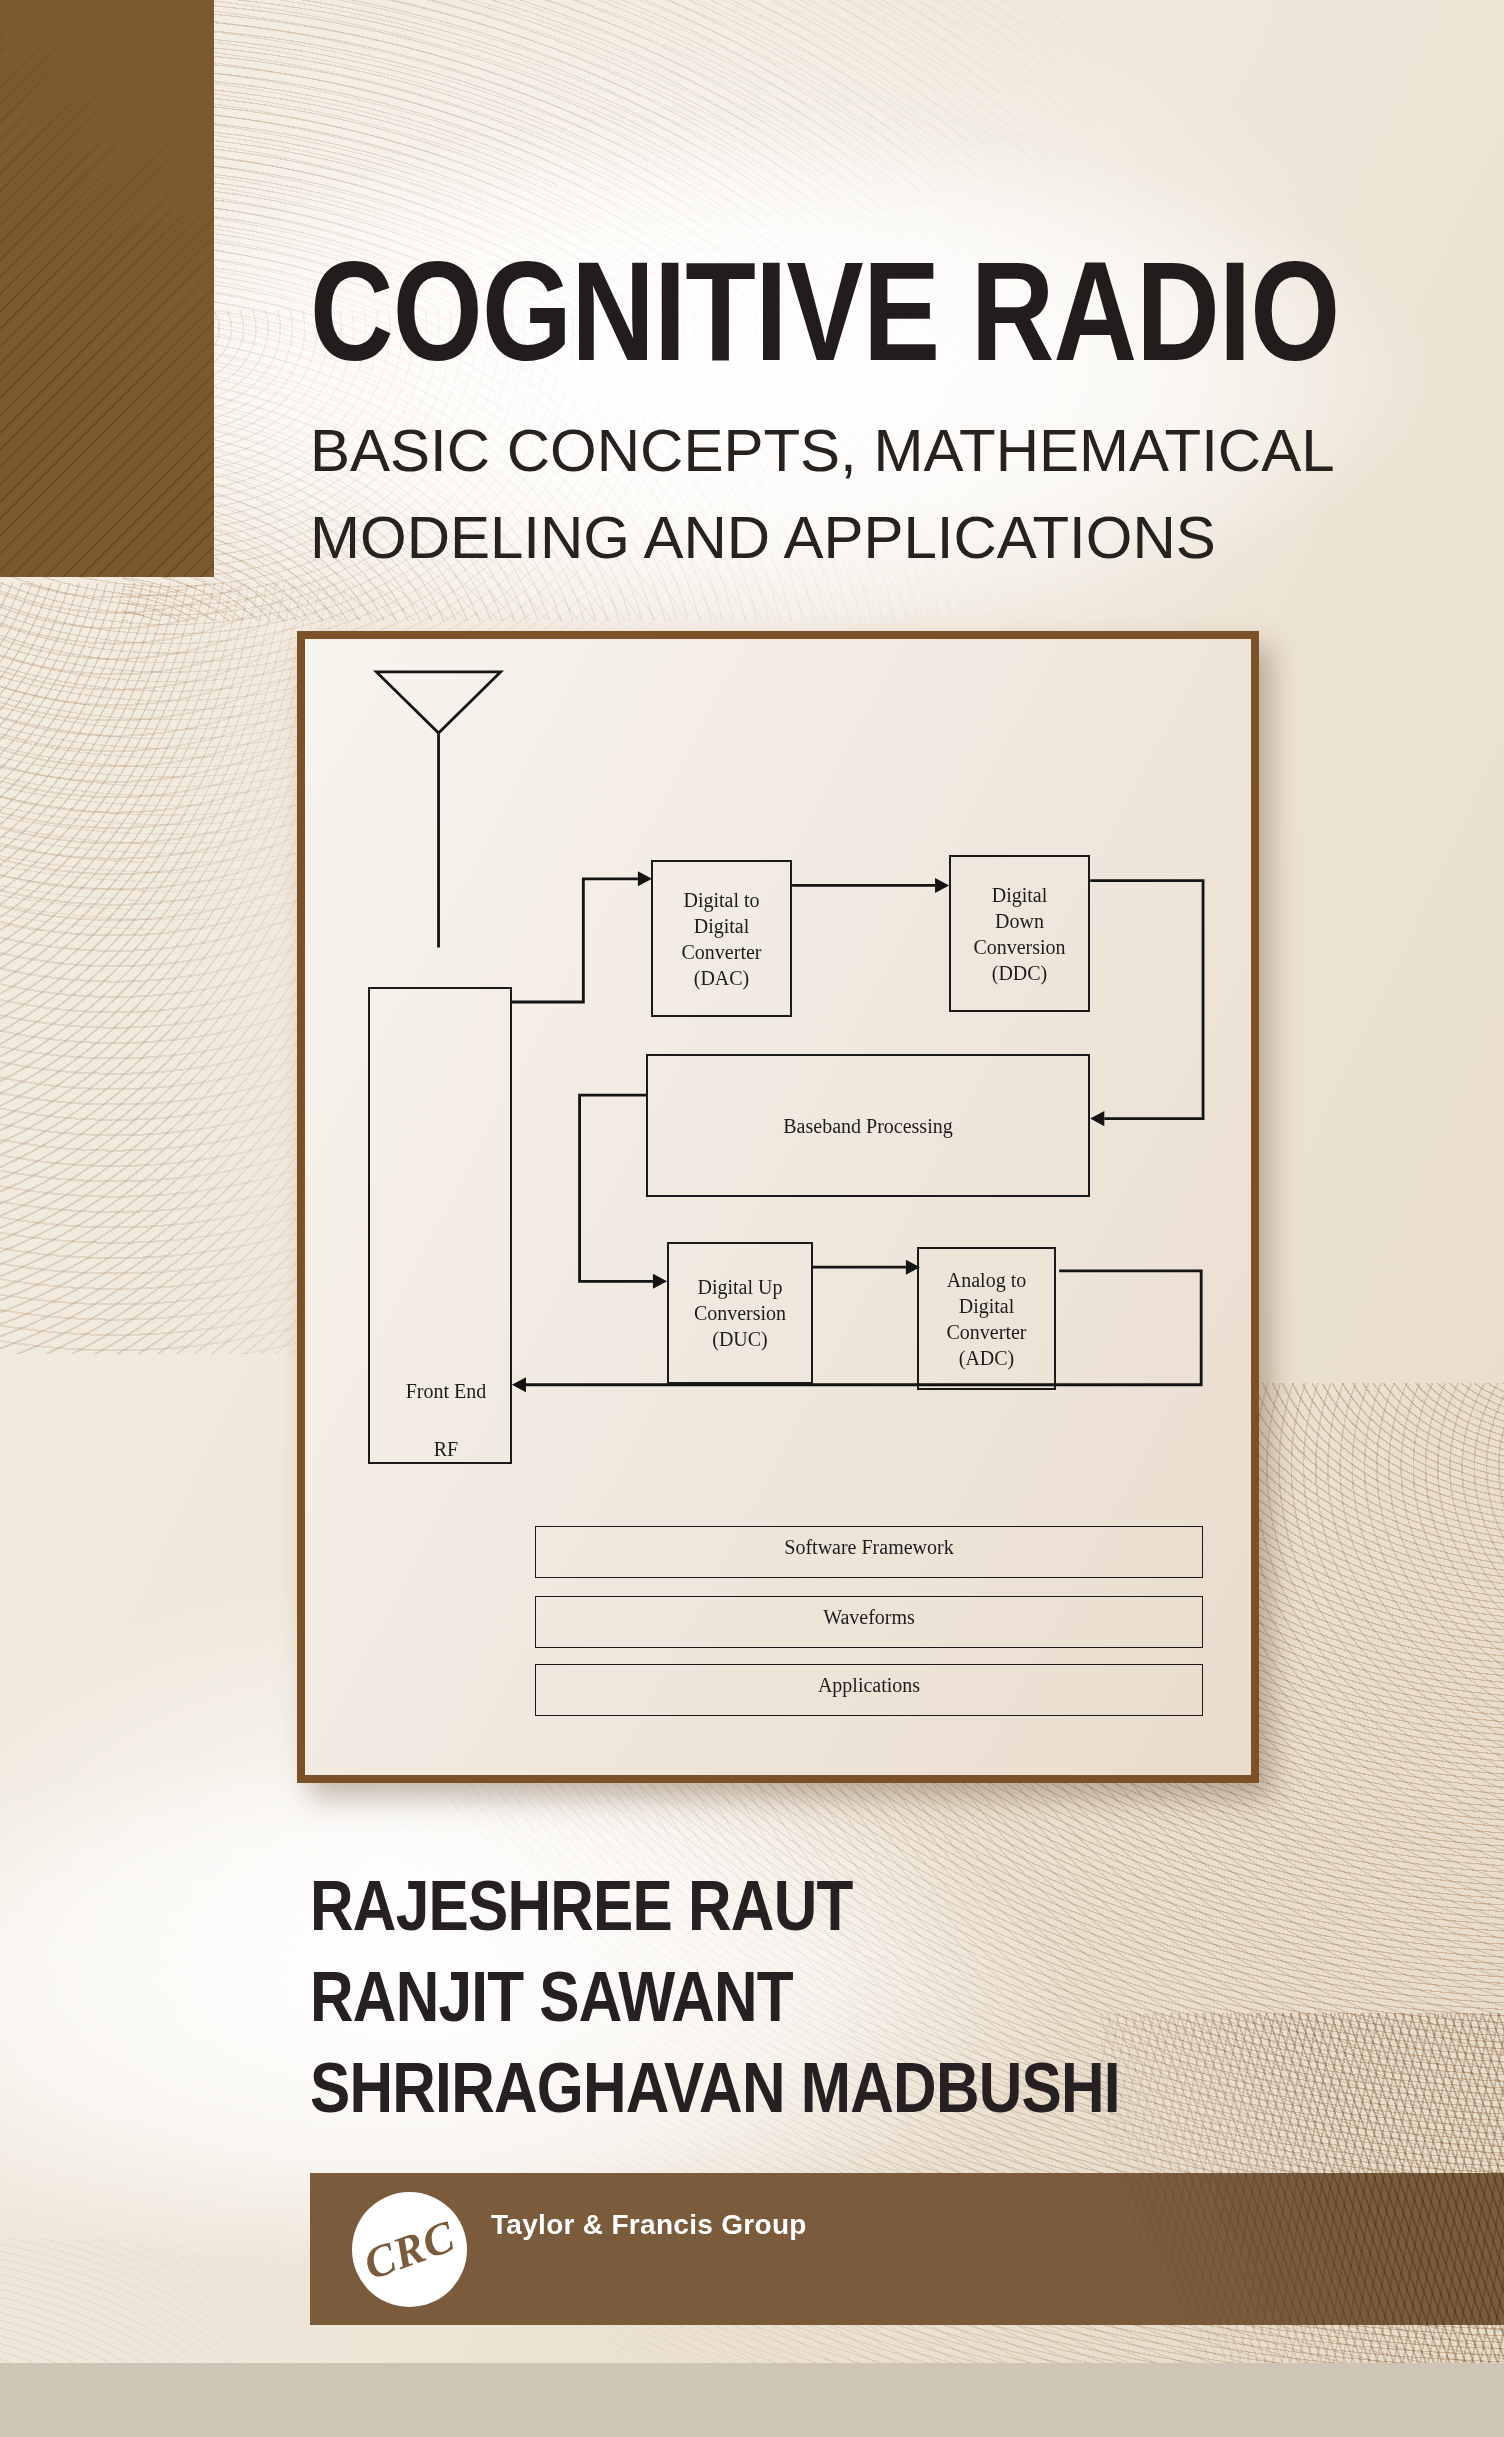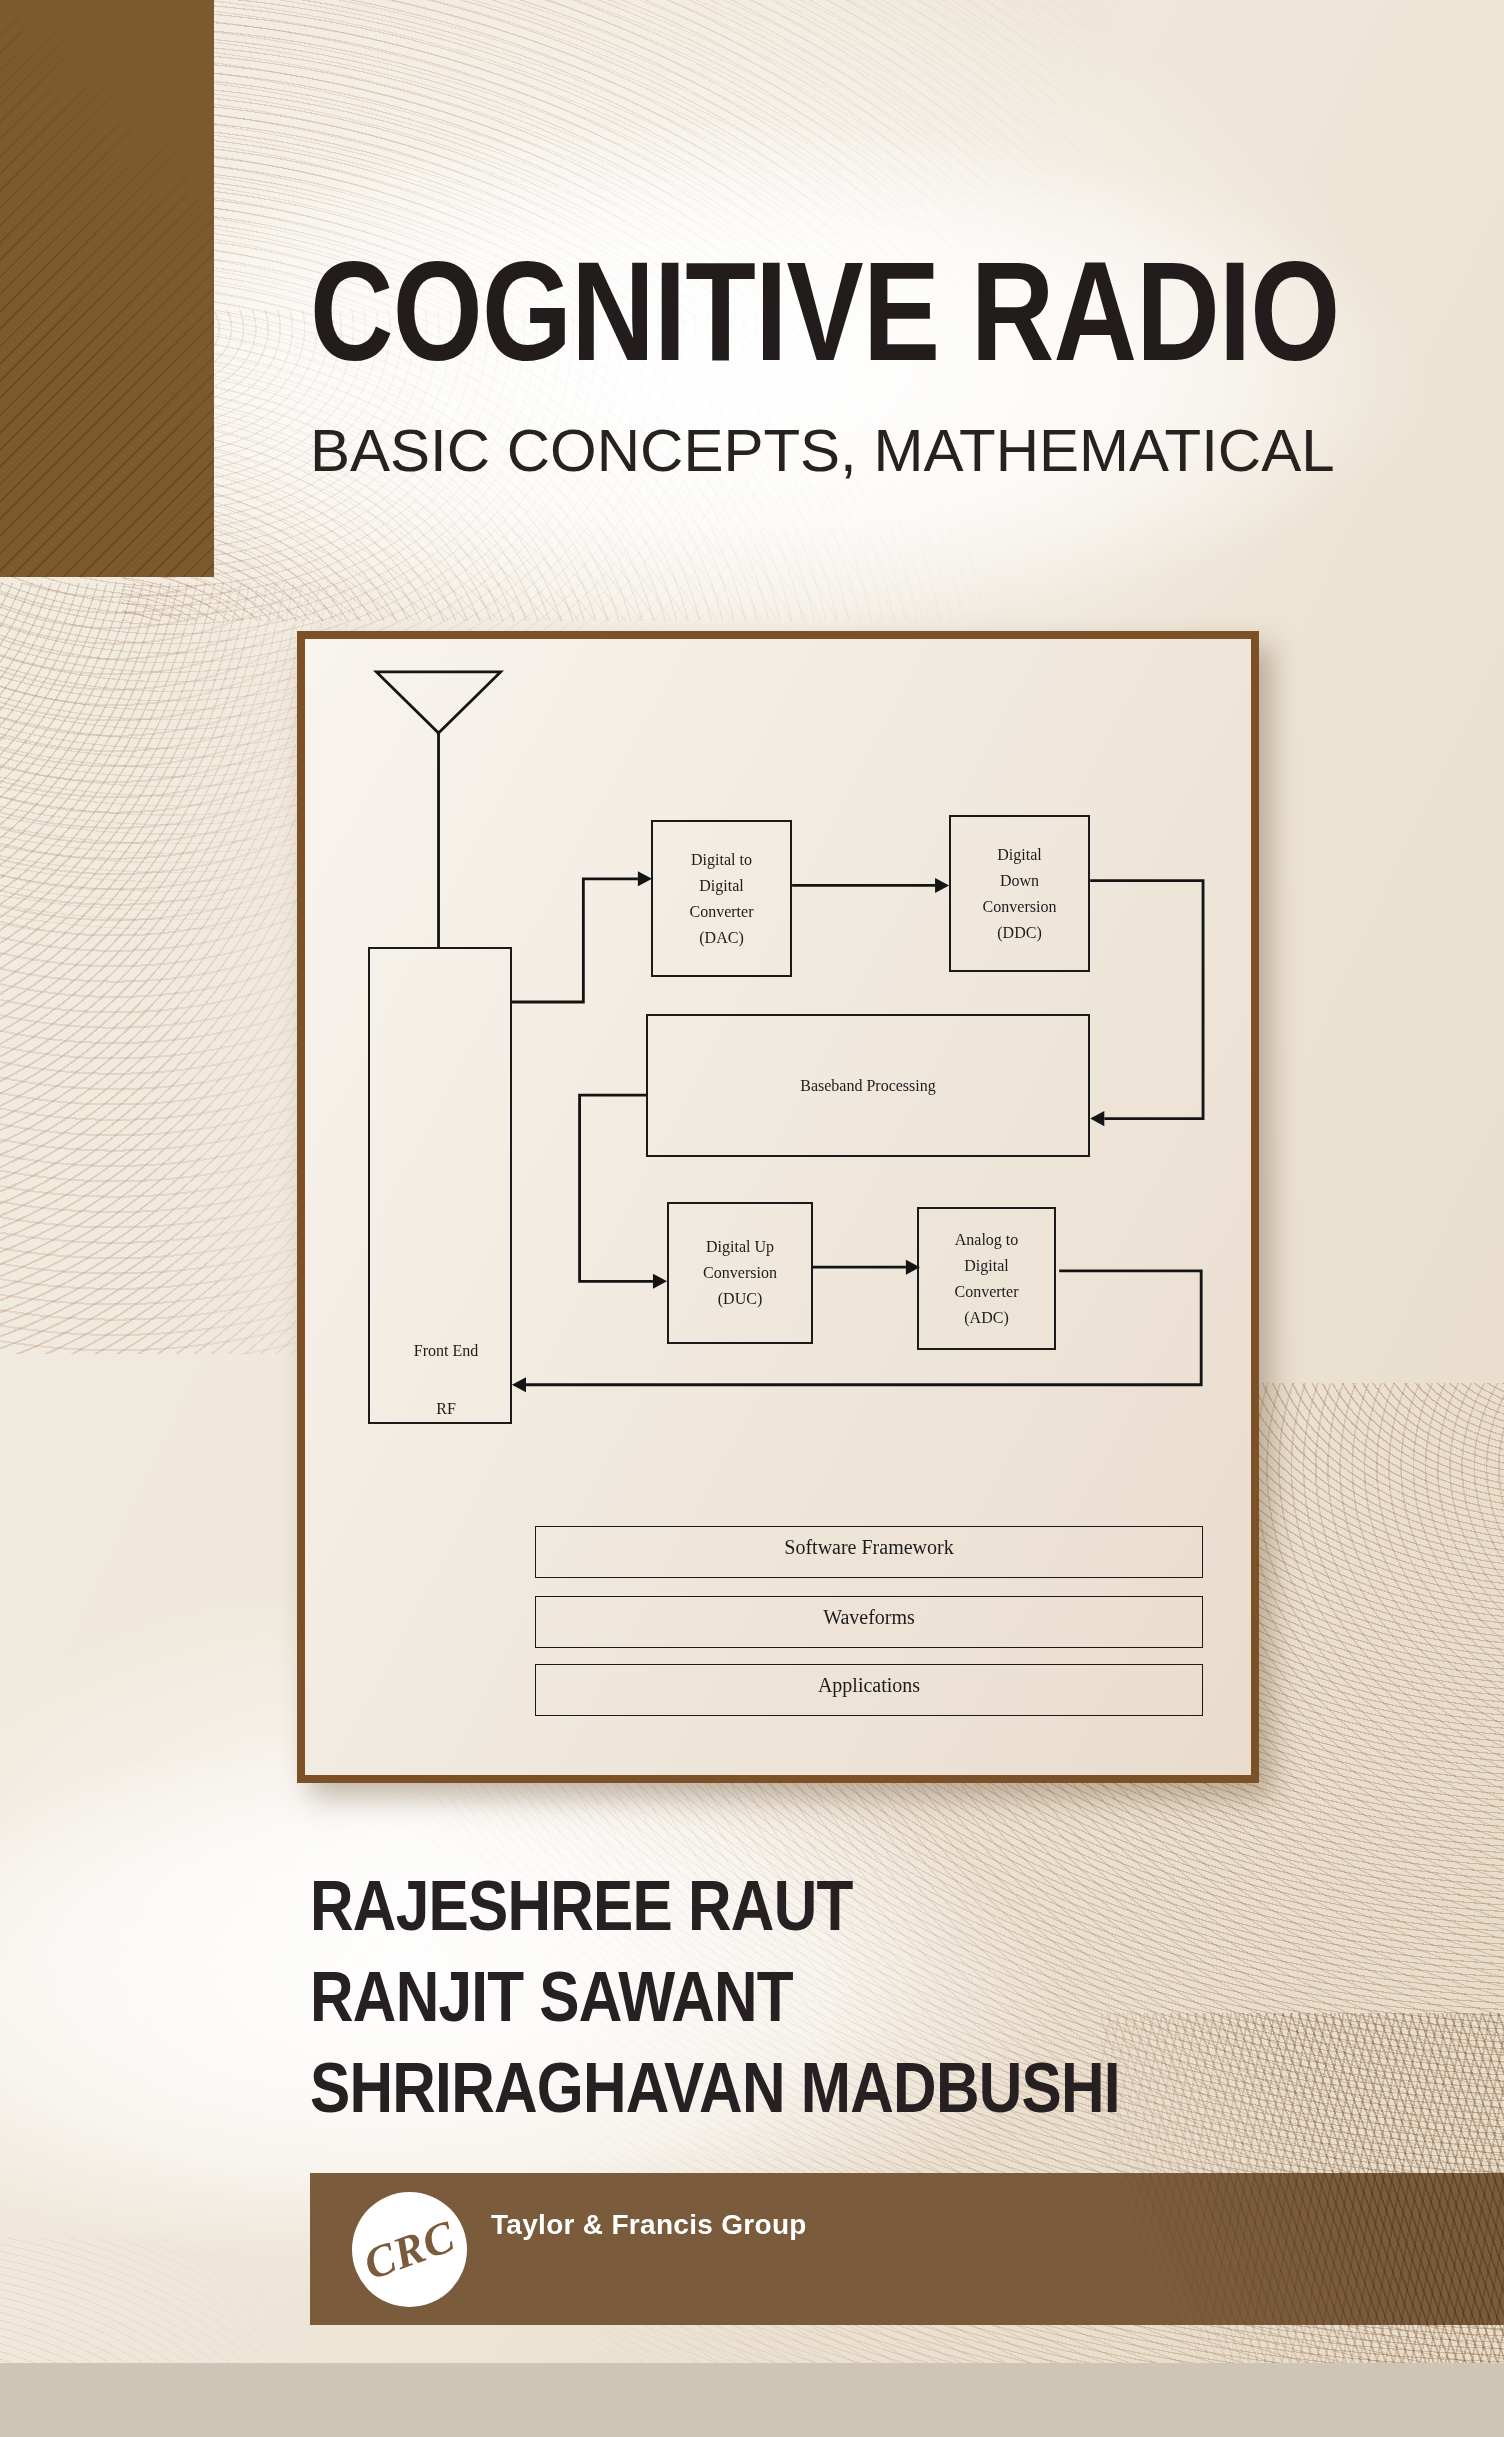--- a/index.html
+++ b/index.html
@@ -74,21 +74,21 @@
   .subLine { font-size:60px; font-weight:400; line-height:87px; color:#27211f; white-space:nowrap; }
 
   
   #panel { position:absolute; left:297px; top:631px; width:962px; height:1152px; z-index:3;
     border:8.5px solid #7d5127;
     background:linear-gradient(118deg,#f8f4ee 0%, #efe7dc 55%, #e9dccd 100%);
     box-shadow:13px 15px 26px rgba(110,82,55,.38); }
   #panel svg { position:absolute; left:0; top:0; }
   .blk { position:absolute; border:2.8px solid #1a1a1a; display:flex; flex-direction:column;
     align-items:center; justify-content:center; text-align:center;
-    font-family:"Liberation Serif","DejaVu Serif",serif; font-size:16px; line-height:26px; color:#1c1c1c; }
+    font-family:"Liberation Serif","DejaVu Serif",serif; font-size:20px; line-height:26px; color:#1c1c1c;margin-top:40px; }
   #blkFrontend { left:63px; top:308px; width:144px; height:477px; justify-content:flex-end; padding-top:141px; gap:32px;padding-left:12px; }
   #blkDac      { left:346px; top:181px; width:141px; height:157px; }
   #blkDdc      { left:644px; top:176px; width:141px; height:157px; }
   #blkBaseband { left:341px; top:375px; width:444px; height:143px; }
   #blkDuc      { left:362px; top:563px; width:146px; height:142px; }
   #blkAdc      { left:612px; top:568px; width:139px; height:143px; }
   .layerBar { position:absolute; left:230px; width:668px; height:52px; border:1.9px solid #1a1a1a;
     display:flex; justify-content:center; align-items:flex-start; padding-top:8.5px;
     font-family:"Liberation Serif","DejaVu Serif",serif; font-size:20px; color:#1c1c1c; }
   #layer0 { top:818px; } #layer1 { top:887px; } #layer2 { top:957px; } #layer3 { top:1025px; }
@@ -120,20 +120,21 @@
   <div class="deco" id="glowTitle"></div>
   <div class="deco" id="glowAuthors"></div>
 
   <div id="cornerBlock"></div>
 
   <div class="titleWrap">
     <h1 class="bookTitle">COGNITIVE RADIO</h1>
   </div>
   <div class="subWrap">
     <div class="subLine">BASIC CONCEPTS, MATHEMATICAL</div>
+    <div class="subLine">MODELING AND APPLICATIONS</div>
   </div>
 
   <div id="panel">
     <svg width="962" height="1152" viewBox="0 0 1023 1225">
       <g fill="none" stroke="#141414" stroke-width="3">
 
         <polygon points="76,35 208,35 142,100"></polygon>
         <line x1="142" y1="100" x2="142" y2="328"></line>
 
         <polyline points="220,386 296,386 296,255 354,255"></polyline>

